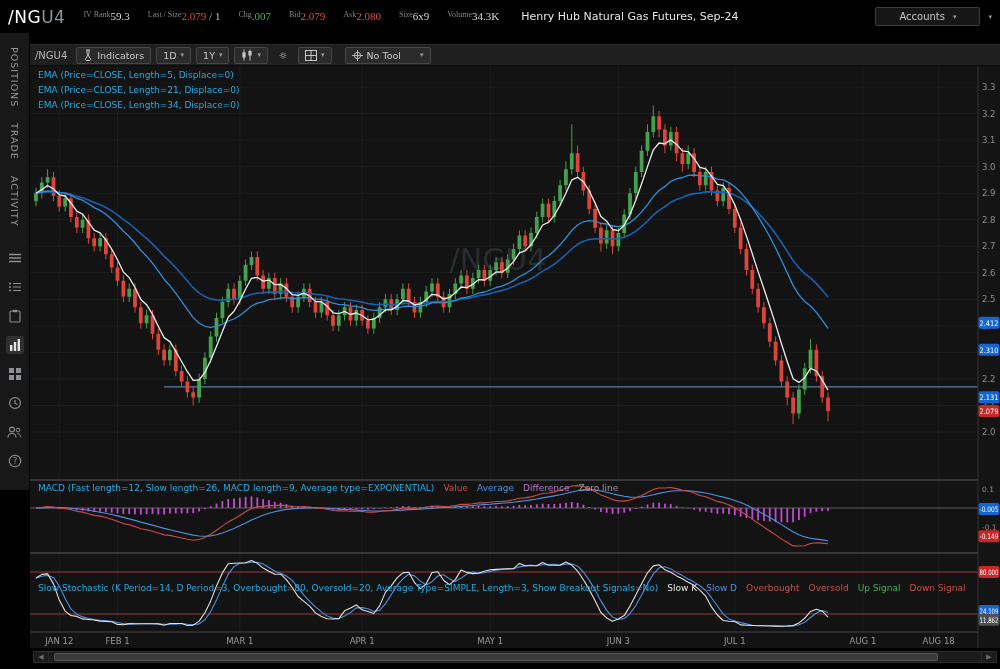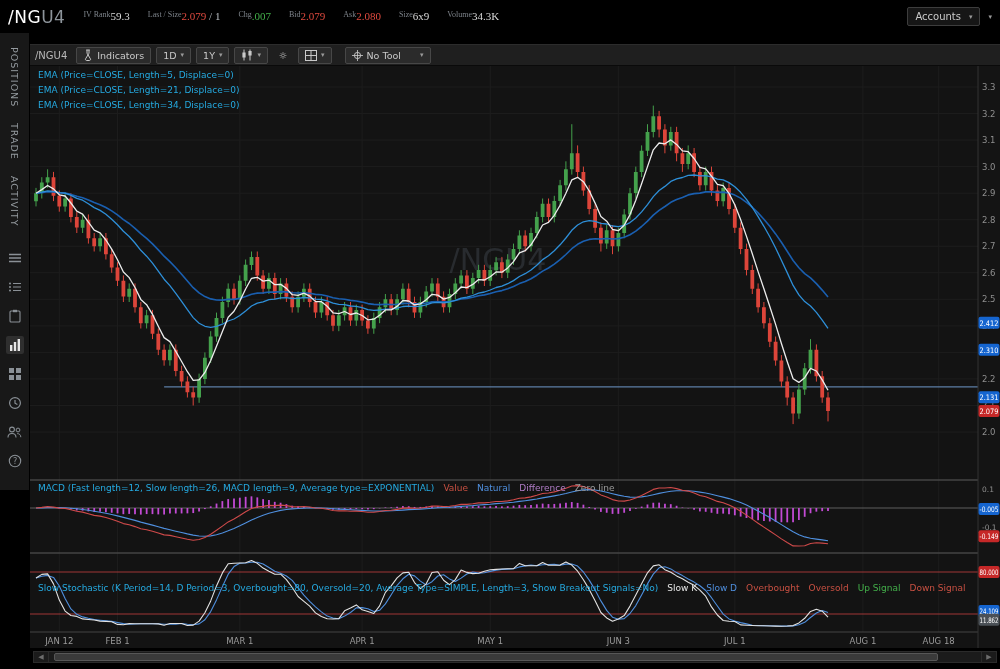--- a/index.html
+++ b/index.html
@@ -9,21 +9,21 @@
   .qheader{height:33px;background:#000;display:flex;align-items:center;padding:0 8px;gap:18px;flex:none;}
   .qsym{font-size:17px;color:#fff;letter-spacing:.5px;}
   .qsym .sfx{color:#8d949b;}
   .hfield{display:flex;flex-direction:row;line-height:1.15;font-family:Liberation Serif, serif;}
   .hlabel{font-size:8px;color:#7d838a;}
   .hvalue{font-size:11px;color:#d8d8d8;white-space:nowrap;}
   .hvalue .v2{color:#b9bec3;}
   .qdesc{font-size:11px;color:#e6e6e6;margin-left:4px;white-space:nowrap;}
   .qright{margin-left:auto;display:flex;align-items:center;gap:8px;}
   .accounts{border:1px solid #3d3d3d;background:#161616;color:#c9c9c9;font-size:10px;
-    padding:3px 7px;display:flex;align-items:center;gap:8px;border-radius:2px;cursor:pointer;}
+    padding:3px 23px;display:flex;align-items:center;gap:8px;border-radius:2px;cursor:pointer;}
   .caret{font-size:7px;color:#9a9a9a;}
   
   .mainrow{flex:1;display:flex;min-height:0;}
   .sidebar{width:30px;background:#181818;border-right:1px solid #000;box-sizing:border-box;
     display:flex;flex-direction:column;align-items:center;padding-top:14px;gap:16px;flex:none;}
   .side-tab{writing-mode:vertical-rl;text-orientation:mixed;color:#949a9f;font-size:9.5px;
     letter-spacing:1px;cursor:pointer;}
   .side-icons{display:flex;flex-direction:column;align-items:center;gap:11px;margin-top:6px;}
   .side-icon{width:18px;height:18px;display:flex;align-items:center;justify-content:center;
     color:#8a9096;cursor:pointer;border-radius:2px;}
@@ -91,20 +91,21 @@
     </div>
     <div class="hfield">
       <span class="hlabel">Size</span>
       <span class="hvalue" style="color: rgb(216, 216, 216);">6x9</span>
     </div>
     <div class="hfield">
       <span class="hlabel">Volume</span>
       <span class="hvalue" style="color: rgb(216, 216, 216);">34.3K</span>
     </div>
 
+    <div class="qdesc">Henry Hub Natural Gas Futures, Sep-24</div>
 
     <div class="qright">
       <div class="accounts">
         <span>Accounts</span>
         <span class="caret">▾</span>
       </div>
       <span class="caret">▾</span>
     </div>
   </header>
 
@@ -458,21 +459,21 @@
             <text x="704.8235294117646" y="578" fill="#9a9a9a" font-size="8.5" text-anchor="middle">JUL 1</text>
             <text x="832.9411764705882" y="578" fill="#9a9a9a" font-size="8.5" text-anchor="middle">AUG 1</text>
             <text x="908.6470588235294" y="578" fill="#9a9a9a" font-size="8.5" text-anchor="middle">AUG 18</text>
           </svg>
 
         <div class="study-label" style="top:4px">EMA (Price=CLOSE, Length=5, Displace=0)</div>
         <div class="study-label" style="top:19px">EMA (Price=CLOSE, Length=21, Displace=0)</div>
         <div class="study-label" style="top:34px">EMA (Price=CLOSE, Length=34, Displace=0)</div>
 
         <div class="study-label" style="top:417px">
-          <span>MACD (Fast length=12, Slow length=26, MACD length=9, Average type=EXPONENTIAL)</span><span id="macd-legend" class="legend"><span style="color: rgb(200, 80, 66);">Value</span><span style="color: rgb(79, 143, 222);">Natural</span><span style="color: rgb(176, 124, 198);">Difference</span><span style="color: rgb(154, 154, 154);">Zero line</span></span>
+          <span>MACD (Fast length=12, Slow length=26, MACD length=9, Average type=EXPONENTIAL)</span><span id="macd-legend" class="legend"><span style="color: rgb(200, 80, 66);">Value</span><span style="color: rgb(79, 143, 222);">Average</span><span style="color: rgb(176, 124, 198);">Difference</span><span style="color: rgb(154, 154, 154);">Zero line</span></span>
         </div>
         <div class="study-label" style="top:517px">
           <span>Slow Stochastic (K Period=14, D Period=3, Overbought=80, Oversold=20, Average Type=SIMPLE, Length=3, Show Breakout Signals=No)</span><span id="stoch-legend" class="legend"><span style="color: rgb(230, 230, 230);">Slow K</span><span style="color: rgb(79, 143, 222);">Slow D</span><span style="color: rgb(200, 80, 66);">Overbought</span><span style="color: rgb(200, 80, 66);">Oversold</span><span style="color: rgb(67, 176, 74);">Up Signal</span><span style="color: rgb(200, 80, 66);">Down Signal</span></span>
         </div>
       </div>
 
       <div class="hscroll">
         <div class="strack">
           <span class="sarrow left">◀</span>
           <div class="sthumb"></div>

